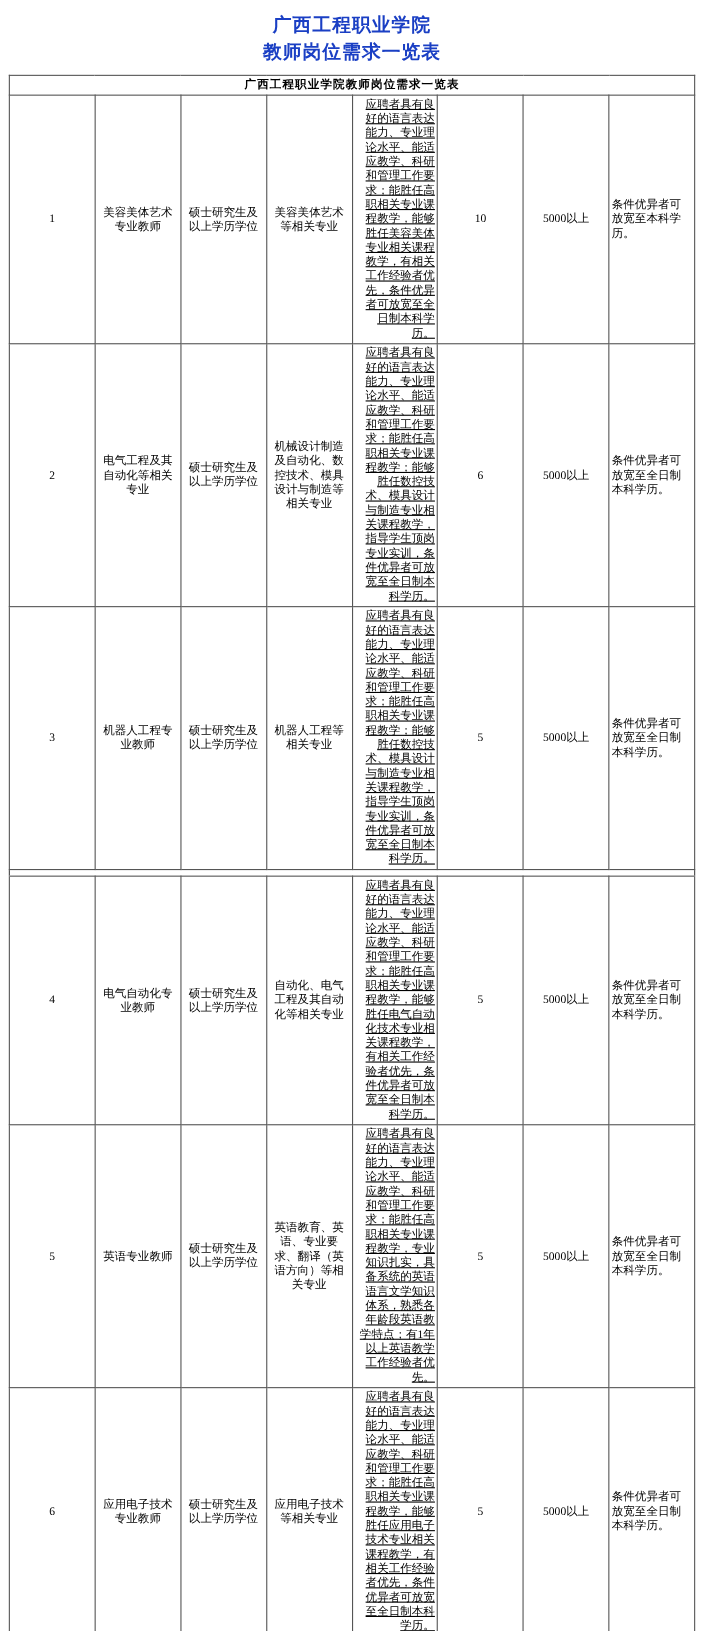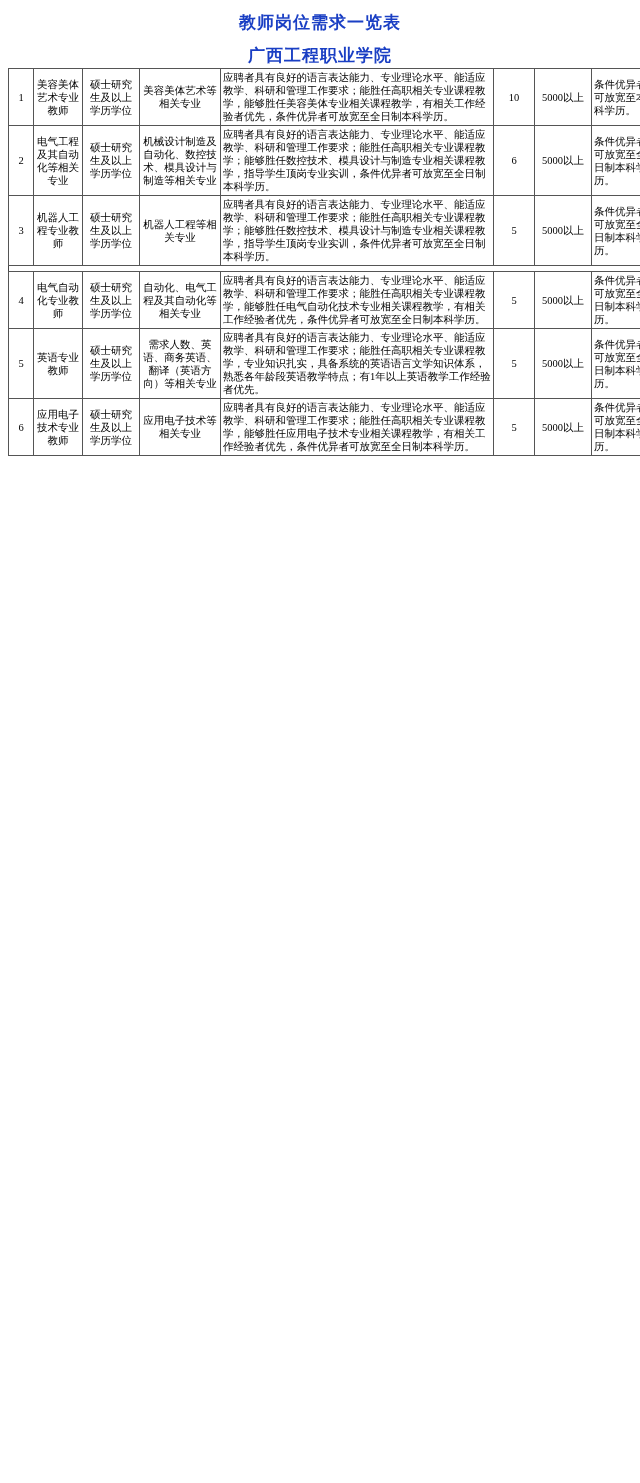--- a/index.html
+++ b/index.html
@@ -50,22 +50,23 @@
   }
   .c-idx { width: 20px; text-align: center; }
   .c-post { width: 44px; text-align: center; }
   .c-edu { width: 52px; text-align: center; }
   .c-major { width: 76px; text-align: center; }
   .c-req { width: 268px; text-align: left; }
   .c-num { width: 36px; text-align: center; }
   .c-salary { width: 52px; text-align: center; }
   .c-note { width: 56px; text-align: left; }
   .req-cell {
-    text-align: left;
+    text-align: right;
     padding: 3px 4px;
+    text-decoration: underline;
   }
   .note-cell {
     text-align: left;
     padding: 3px 3px;
   }
   .vert {
     text-align: center;
   }
   tr.spacer td {
     height: 5px;
@@ -74,25 +75,28 @@
     border-right: none;
     border-top: 1px solid #555;
     border-bottom: 1px solid #555;
   }
 </style>
 </head>
 <body>
 
 <div class="page">
 
+  <div class="doc-title">广西工程职业学院</div>
   <div class="doc-title title-line2">教师岗位需求一览表</div>
-  <div class="doc-title">广西工程职业学院</div>
 
   <table class="main">
     <tbody>
+      <tr>
+        <td class="banner" colspan="8">广西工程职业学院教师岗位需求一览表</td>
+      </tr>
 
       <tr>
         <td class="c-idx">1</td>
         <td class="c-post vert">美容美体艺术专业教师</td>
         <td class="c-edu vert">硕士研究生及以上学历学位</td>
         <td class="c-major vert">美容美体艺术等相关专业</td>
         <td class="c-req req-cell">应聘者具有良好的语言表达能力、专业理论水平、能适应教学、科研和管理工作要求；能胜任高职相关专业课程教学，能够胜任美容美体专业相关课程教学，有相关工作经验者优先，条件优异者可放宽至全日制本科学历。</td>
         <td class="c-num">10</td>
         <td class="c-salary">5000以上</td>
         <td class="c-note note-cell">条件优异者可放宽至本科学历。</td>
@@ -132,21 +136,21 @@
         <td class="c-req req-cell">应聘者具有良好的语言表达能力、专业理论水平、能适应教学、科研和管理工作要求；能胜任高职相关专业课程教学，能够胜任电气自动化技术专业相关课程教学，有相关工作经验者优先，条件优异者可放宽至全日制本科学历。</td>
         <td class="c-num">5</td>
         <td class="c-salary">5000以上</td>
         <td class="c-note note-cell">条件优异者可放宽至全日制本科学历。</td>
       </tr>
 
       <tr>
         <td class="c-idx">5</td>
         <td class="c-post vert">英语专业教师</td>
         <td class="c-edu vert">硕士研究生及以上学历学位</td>
-        <td class="c-major vert">需求人数、英语、商务英语、翻译（英语方向）等相关专业</td>
+        <td class="c-major vert">英语教育、英语、专业要求、翻译（英语方向）等相关专业</td>
         <td class="c-req req-cell">应聘者具有良好的语言表达能力、专业理论水平、能适应教学、科研和管理工作要求；能胜任高职相关专业课程教学，专业知识扎实，具备系统的英语语言文学知识体系，熟悉各年龄段英语教学特点；有1年以上英语教学工作经验者优先。</td>
         <td class="c-num">5</td>
         <td class="c-salary">5000以上</td>
         <td class="c-note note-cell">条件优异者可放宽至全日制本科学历。</td>
       </tr>
 
       <tr>
         <td class="c-idx">6</td>
         <td class="c-post vert">应用电子技术专业教师</td>
         <td class="c-edu vert">硕士研究生及以上学历学位</td>

